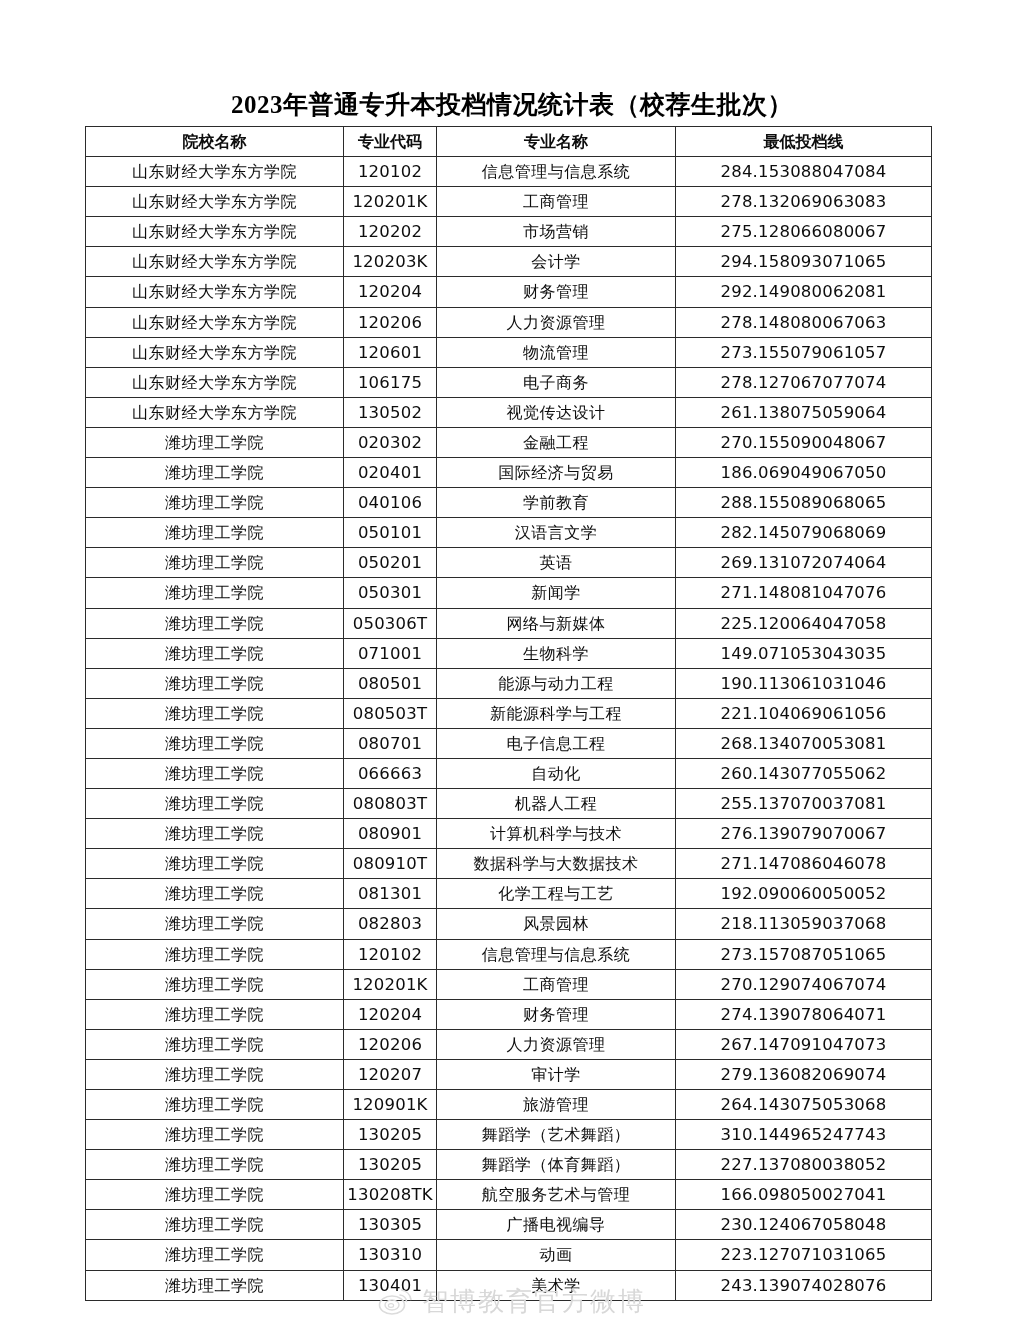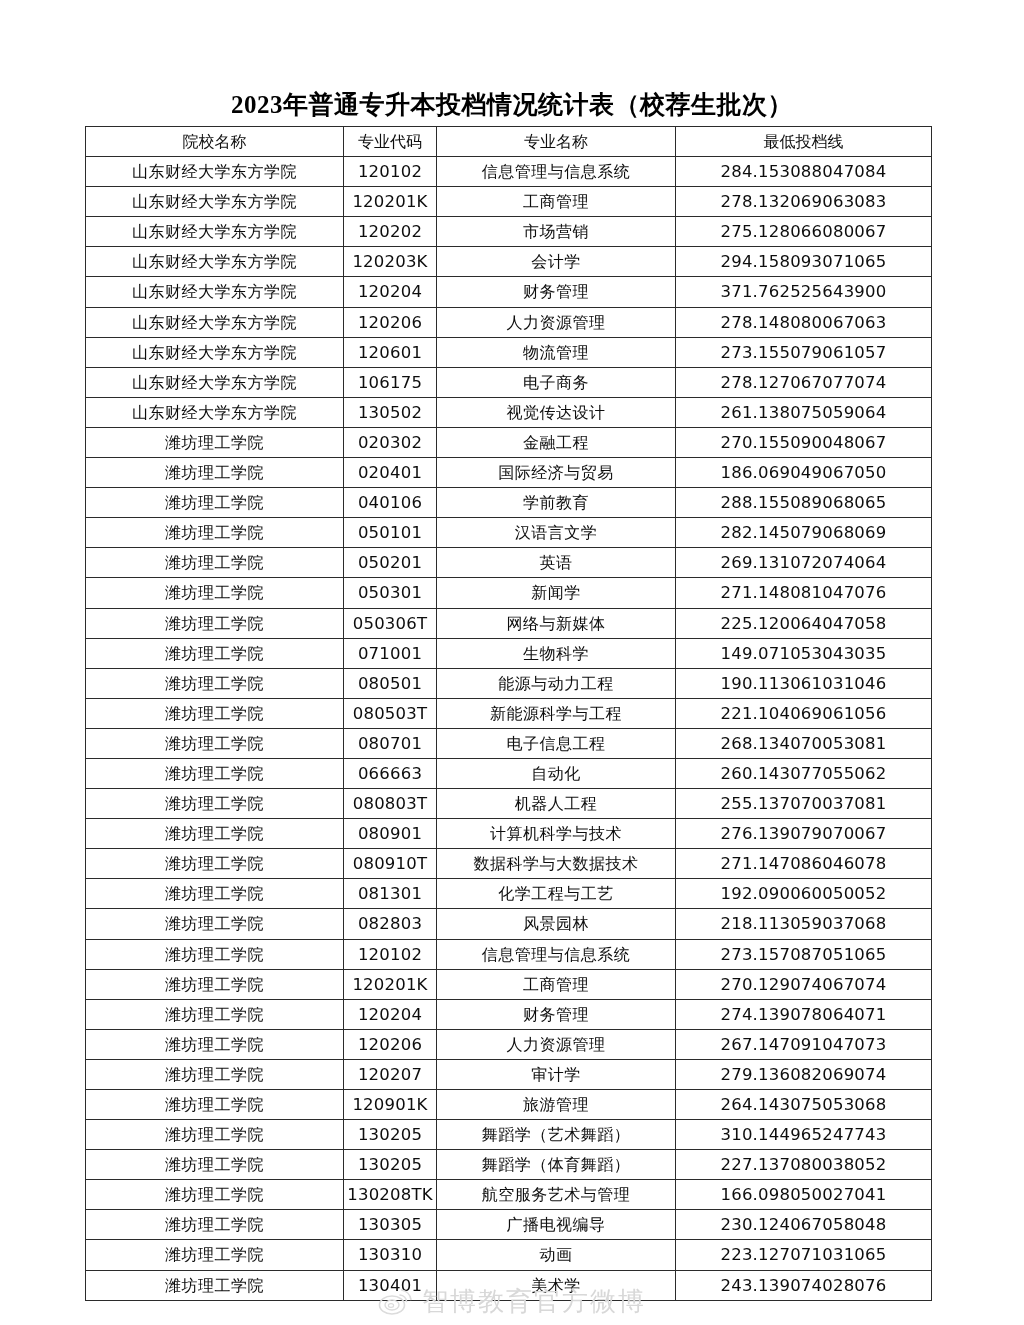--- a/index.html
+++ b/index.html
@@ -65,21 +65,21 @@
     vertical-align: middle;
     padding: 0;
     height: 29.1px;
     line-height: 29.1px;
     overflow: hidden;
     white-space: nowrap;
     color: #0d0d0d;
   }
 
   table.statistics thead th {
-    font-weight: normal;
+    font-weight: bold;
     font-size: 16px;
     font-family: "DejaVu Serif", "Liberation Serif", serif;
   }
 
   td.school,
   td.major {
     font-size: 16px;
     font-family: "DejaVu Serif", "Liberation Serif", serif;
     letter-spacing: 0.5px;
   }
@@ -176,21 +176,21 @@
           <tr>
             <td class="school">山东财经大学东方学院</td>
             <td class="code">120203K</td>
             <td class="major">会计学</td>
             <td class="score">294.158093071065</td>
           </tr>
           <tr>
             <td class="school">山东财经大学东方学院</td>
             <td class="code">120204</td>
             <td class="major">财务管理</td>
-            <td class="score">371.762525643900</td>
+            <td class="score">292.149080062081</td>
           </tr>
           <tr>
             <td class="school">山东财经大学东方学院</td>
             <td class="code">120206</td>
             <td class="major">人力资源管理</td>
             <td class="score">278.148080067063</td>
           </tr>
           <tr>
             <td class="school">山东财经大学东方学院</td>
             <td class="code">120601</td>

